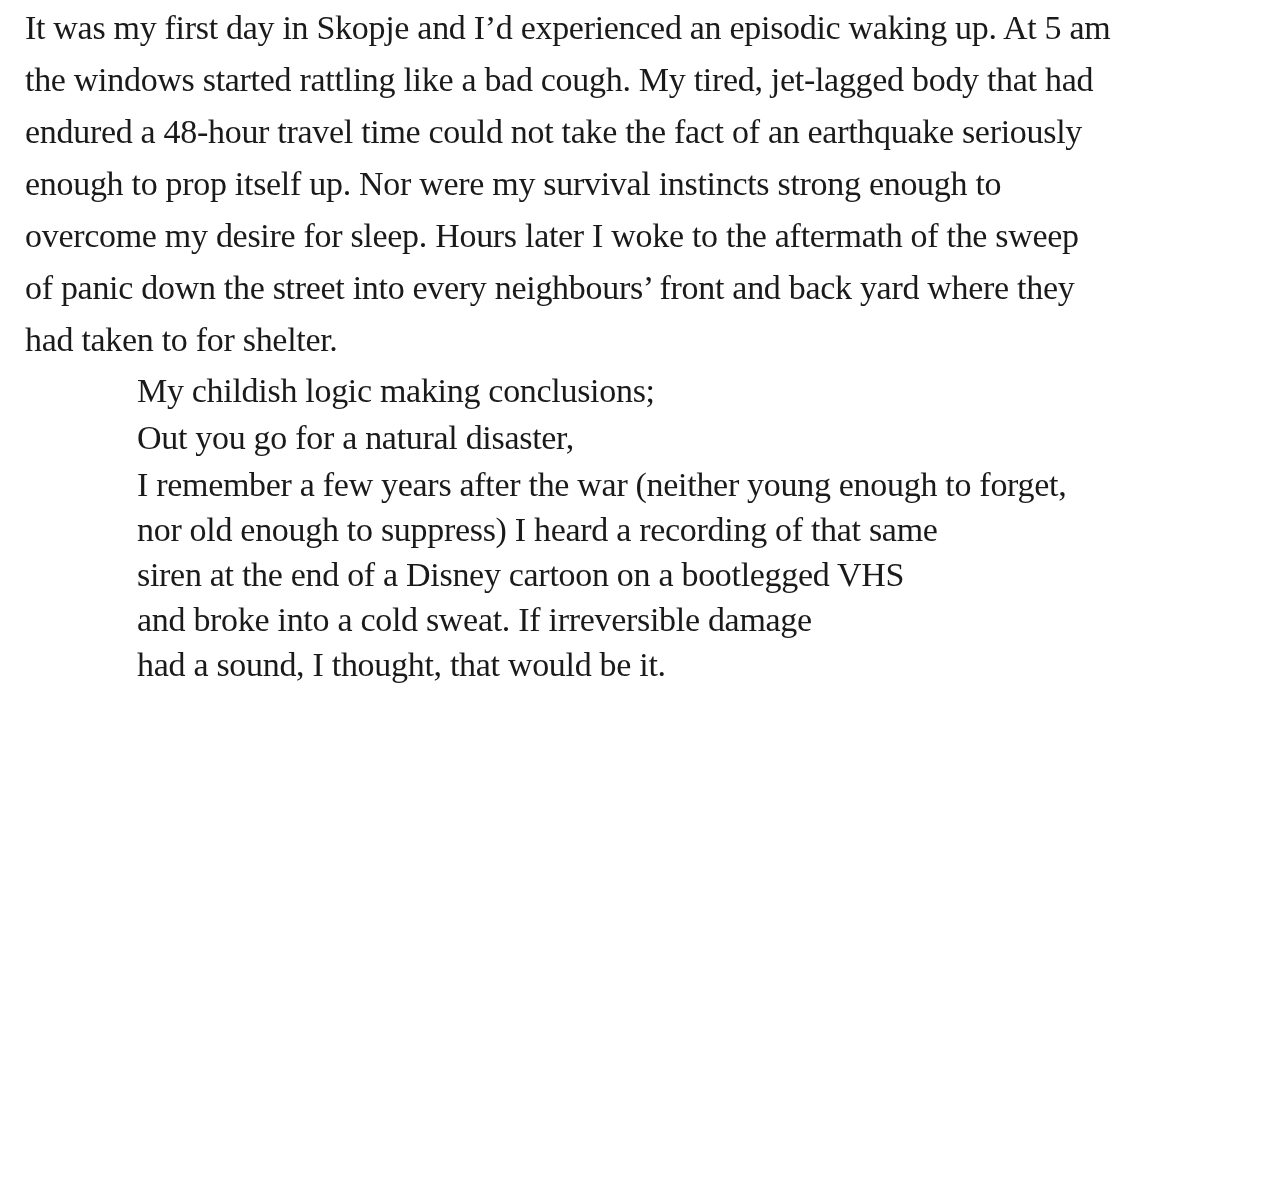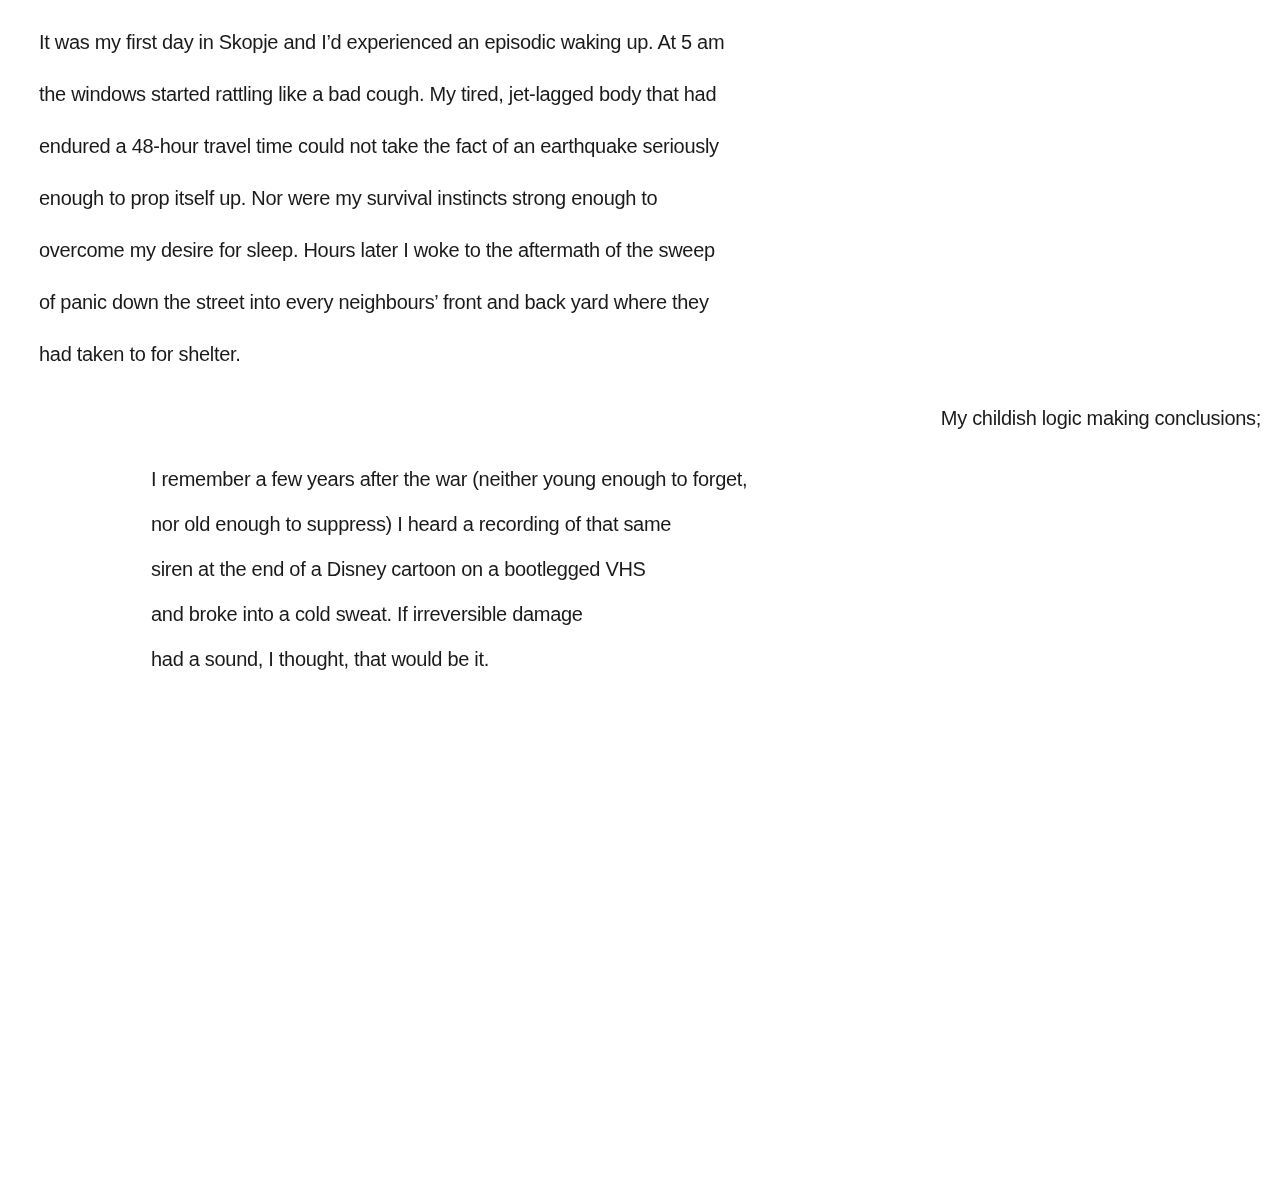--- a/index.html
+++ b/index.html
@@ -14,54 +14,56 @@
   }
   .page {
     font-family: "Liberation Sans", sans-serif;
     color: #1a1a1a;
     padding-left: 23px;
     width: 1254px;
   }
   .page p {
     white-space: pre;           
     letter-spacing: -0.3px;
-    font-size: 20px;
-    margin: 16px;
+    font-size: 34px;
+    margin: 2px;
+    font-family: Liberation Serif, serif;
   }
   .intro {
     line-height: 52px;
     margin-top: -16px;          
   }
   .indent {
     margin-left: 112px;         
   }
   .indent p {
     line-height: 45px;
   }
   .memory   { margin-top: 86px; }
-  .logic    { margin-top: 20px; text-align: right; }
+  .logic    { margin-top: 20px; }
   .verse1   { margin-top: 19px; }
   .verse2   { margin-top: 18px; }
   .verse3   { margin-top: 17px; }
   .stanza   { margin-top: 18px; }
   .closing  { margin-top: 35px; }
 </style>
 </head>
 <body>
 
 <div class="page">
   <p class="intro">It was my first day in Skopje and I’d experienced an episodic waking up. At 5 am
 the windows started rattling like a bad cough. My tired, jet-lagged body that had
 endured a 48-hour travel time could not take the fact of an earthquake seriously
 enough to prop itself up. Nor were my survival instincts strong enough to
 overcome my desire for sleep. Hours later I woke to the aftermath of the sweep
 of panic down the street into every neighbours’ front and back yard where they
 had taken to for shelter.</p>
 
   <div class="indent">
     <p class="logic">My childish logic making conclusions;</p>
+    <p class="verse1">Out you go for a natural disaster,</p>
     <p class="closing">I remember a few years after the war (neither young enough to forget,
 nor old enough to suppress) I heard a recording of that same
 siren at the end of a Disney cartoon on a bootlegged VHS
 and broke into a cold sweat. If irreversible damage
 had a sound, I thought, that would be it.</p>
   </div>
 </div>
 
 </body></html>

